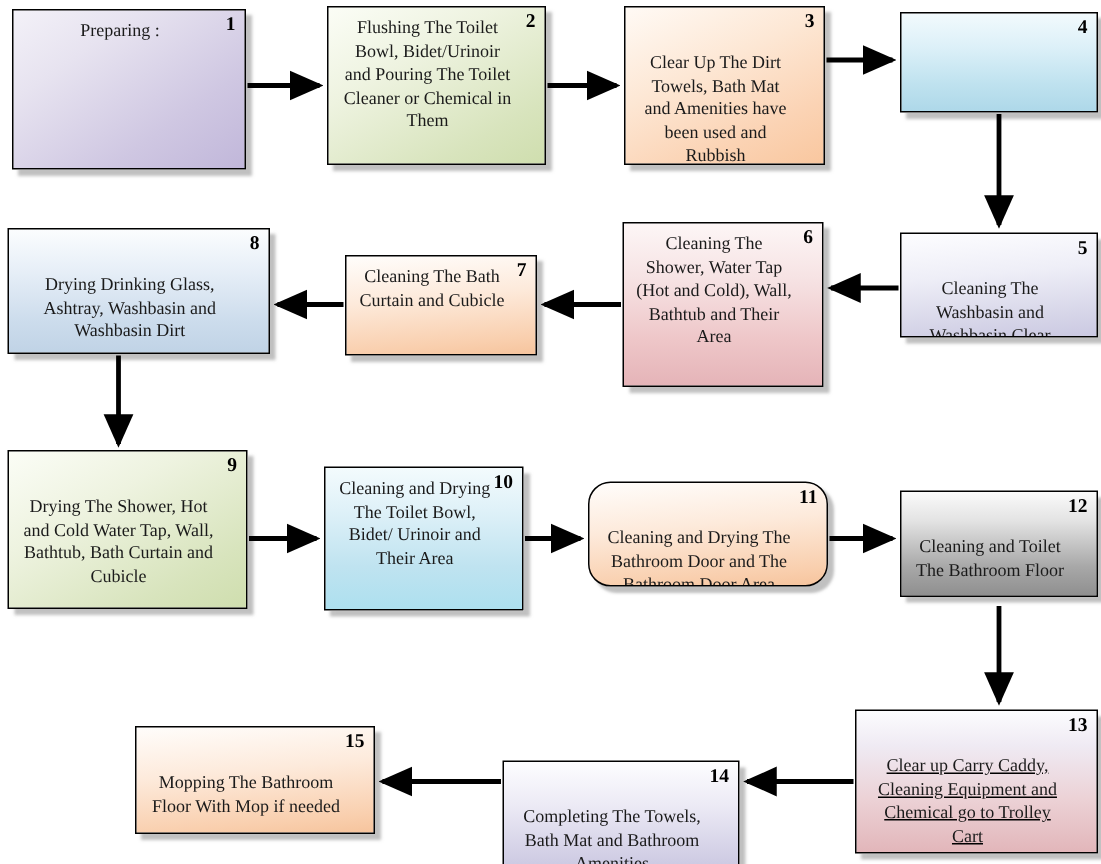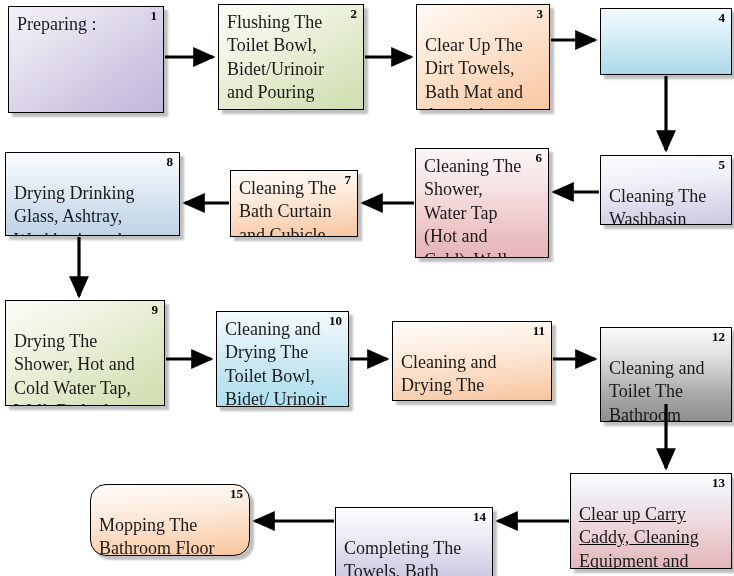--- a/index.html
+++ b/index.html
@@ -34,23 +34,24 @@
     font-weight: bold;
     font-size: 13px;
     color: #000;
     line-height: 1.1;
     z-index: 3;
   }
   .node .body {
     position: relative;
     z-index: 2;
     padding: 6px 20px 4px 8px;
-    font-size: 18px;
+    font-size: 12px;
     line-height: 1.30;
     color: #1a1a1a;
+    text-align: center;
   }
   .node .body.pad-top {
     padding-top: 8px;
     margin-top: 21px;
   }
   .node ul {
     margin: 1px 0 0 0;
     padding-left: 15px;
     list-style: none;
   }
@@ -147,51 +148,51 @@
     <div class="body">Cleaning  The Shower, Water Tap  (Hot  and Cold), Wall, Bathtub and Their Area</div>
   </div>
 
   <div class="node fill-peach" style="left:230px; top:170px; width:128px; height:67px;">
     <span class="num">7</span>
     <div class="body">Cleaning The Bath  Curtain and Cubicle</div>
   </div>
 
   <div class="node fill-blue2" style="left:5px; top:152px; width:175px; height:84px;">
     <span class="num">8</span>
-    <div class="body pad-top">Drying Drinking  Glass, Ashtray, Washbasin and Drinking Area</div>
+    <div class="body pad-top">Drying Drinking  Glass, Ashtray, Washbasin and Washbasin Dirt</div>
   </div>
 
   <div class="node fill-green" style="left:5px; top:300px; width:160px; height:106px;">
     <span class="num">9</span>
     <div class="body pad-top">Drying The Shower, Hot  and Cold Water Tap, Wall, Bathtub, Bath Curtain and Cubicle</div>
   </div>
 
   <div class="node fill-cyan" style="left:216px; top:311px; width:133px; height:96px;">
     <span class="num">10</span>
     <div class="body">Cleaning and Drying The Toilet Bowl, Bidet/ Urinoir and Their Area</div>
   </div>
 
-  <div class="node fill-peach" style="left:392px; top:321px; width:160px; height:80px;">
+  <div class="node fill-peach" style="left:392px; top:321px; width:160px; height:70px;border-radius:15px;">
     <span class="num">11</span>
     <div class="body pad-top">Cleaning and Drying The Bathroom Door and  The Bathroom Door Area</div>
   </div>
 
-  <div class="node fill-gray" style="left:600px; top:327px; width:132px; height:95px;">
+  <div class="node fill-gray" style="left:600px; top:327px; width:132px; height:71px;">
     <span class="num">12</span>
     <div class="body pad-top">Cleaning and Toilet The Bathroom Floor</div>
   </div>
 
   <div class="node fill-redfade" style="left:570px; top:473px; width:162px; height:96px;text-decoration:underline;">
     <span class="num">13</span>
     <div class="body pad-top">Clear up Carry Caddy, Cleaning Equipment and Chemical go to Trolley Cart</div>
   </div>
 
   <div class="node fill-lav2" style="left:335px; top:507px; width:158px; height:78px;">
     <span class="num">14</span>
     <div class="body pad-top">Completing The Towels, Bath Mat  and Bathroom Amenities</div>
   </div>
 
-  <div class="node fill-peach" style="left:90px; top:484px; width:160px; height:72px;border-radius:16px;">
+  <div class="node fill-peach" style="left:90px; top:484px; width:160px; height:72px;">
     <span class="num">15</span>
     <div class="body pad-top">Mopping The Bathroom Floor With Mop if needed</div>
   </div>
 
 </div>
 
 </body></html>

